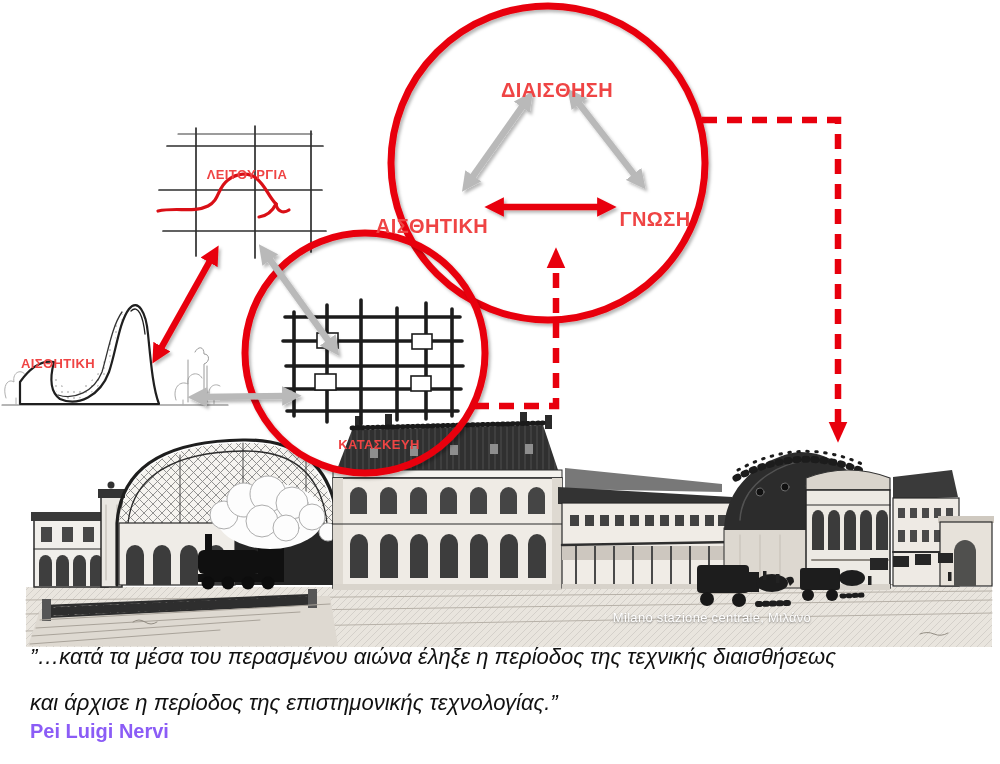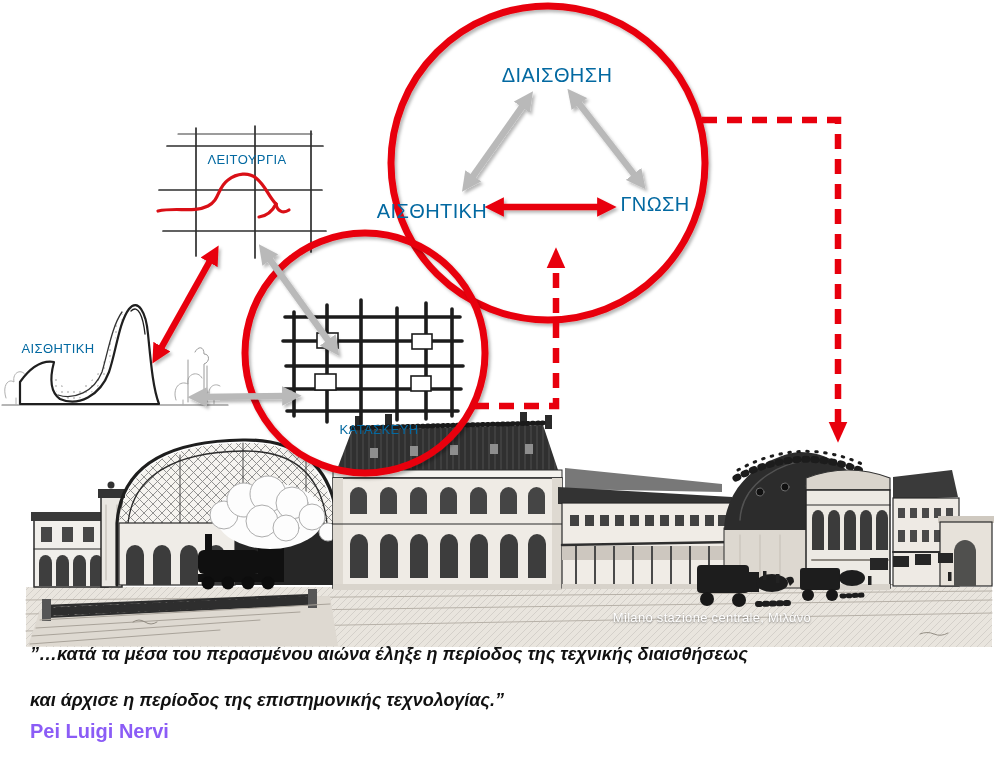--- a/index.html
+++ b/index.html
@@ -1,27 +1,27 @@
 <!DOCTYPE html>
 <html><head>
 <meta charset="utf-8">
 <style>
   html,body{margin:0;padding:0;background:#ffffff;}
   #slide{position:relative;width:1000px;height:764px;background:#ffffff;overflow:hidden;
          font-family:"Liberation Sans",sans-serif;}
   #overlay-svg{position:absolute;left:0;top:0;}
-  .lbl{position:absolute;transform:translate(-50%,-50%);font-weight:normal;color:#0369a1;
-       white-space:nowrap;letter-spacing:.4px;}
+  .lbl{position:absolute;transform:translate(-50%,-50%);font-weight:bold;color:#ef4444;
+       white-space:nowrap;letter-spacing:.4px;margin-top:15px;}
   .lbl-lg{font-size:20px;}
   .lbl-md{font-size:13px;}
   .caption{position:absolute;left:712px;top:617px;transform:translate(-50%,-50%);
            color:#ffffff;font-size:13px;font-weight:400;letter-spacing:.3px;
            text-shadow:0 1px 2px rgba(50,50,50,.55);white-space:nowrap;}
-  .quote-line{position:absolute;left:30px;font-style:italic;font-weight:bold;
-              font-size:18px;color:#111;white-space:nowrap;}
+  .quote-line{position:absolute;left:30px;font-style:italic;font-weight:normal;
+              font-size:22px;color:#111;white-space:nowrap;}
   .author{position:absolute;left:30px;top:720px;font-weight:bold;font-size:20px;color:#8b5cf6;}
 </style>
 </head>
 <body>
 
 <div id="slide">
 
   <svg id="overlay-svg" width="1000" height="764" viewBox="0 0 1000 764">
     <defs>
       <filter id="sh" x="-30%" y="-30%" width="160%" height="160%">

